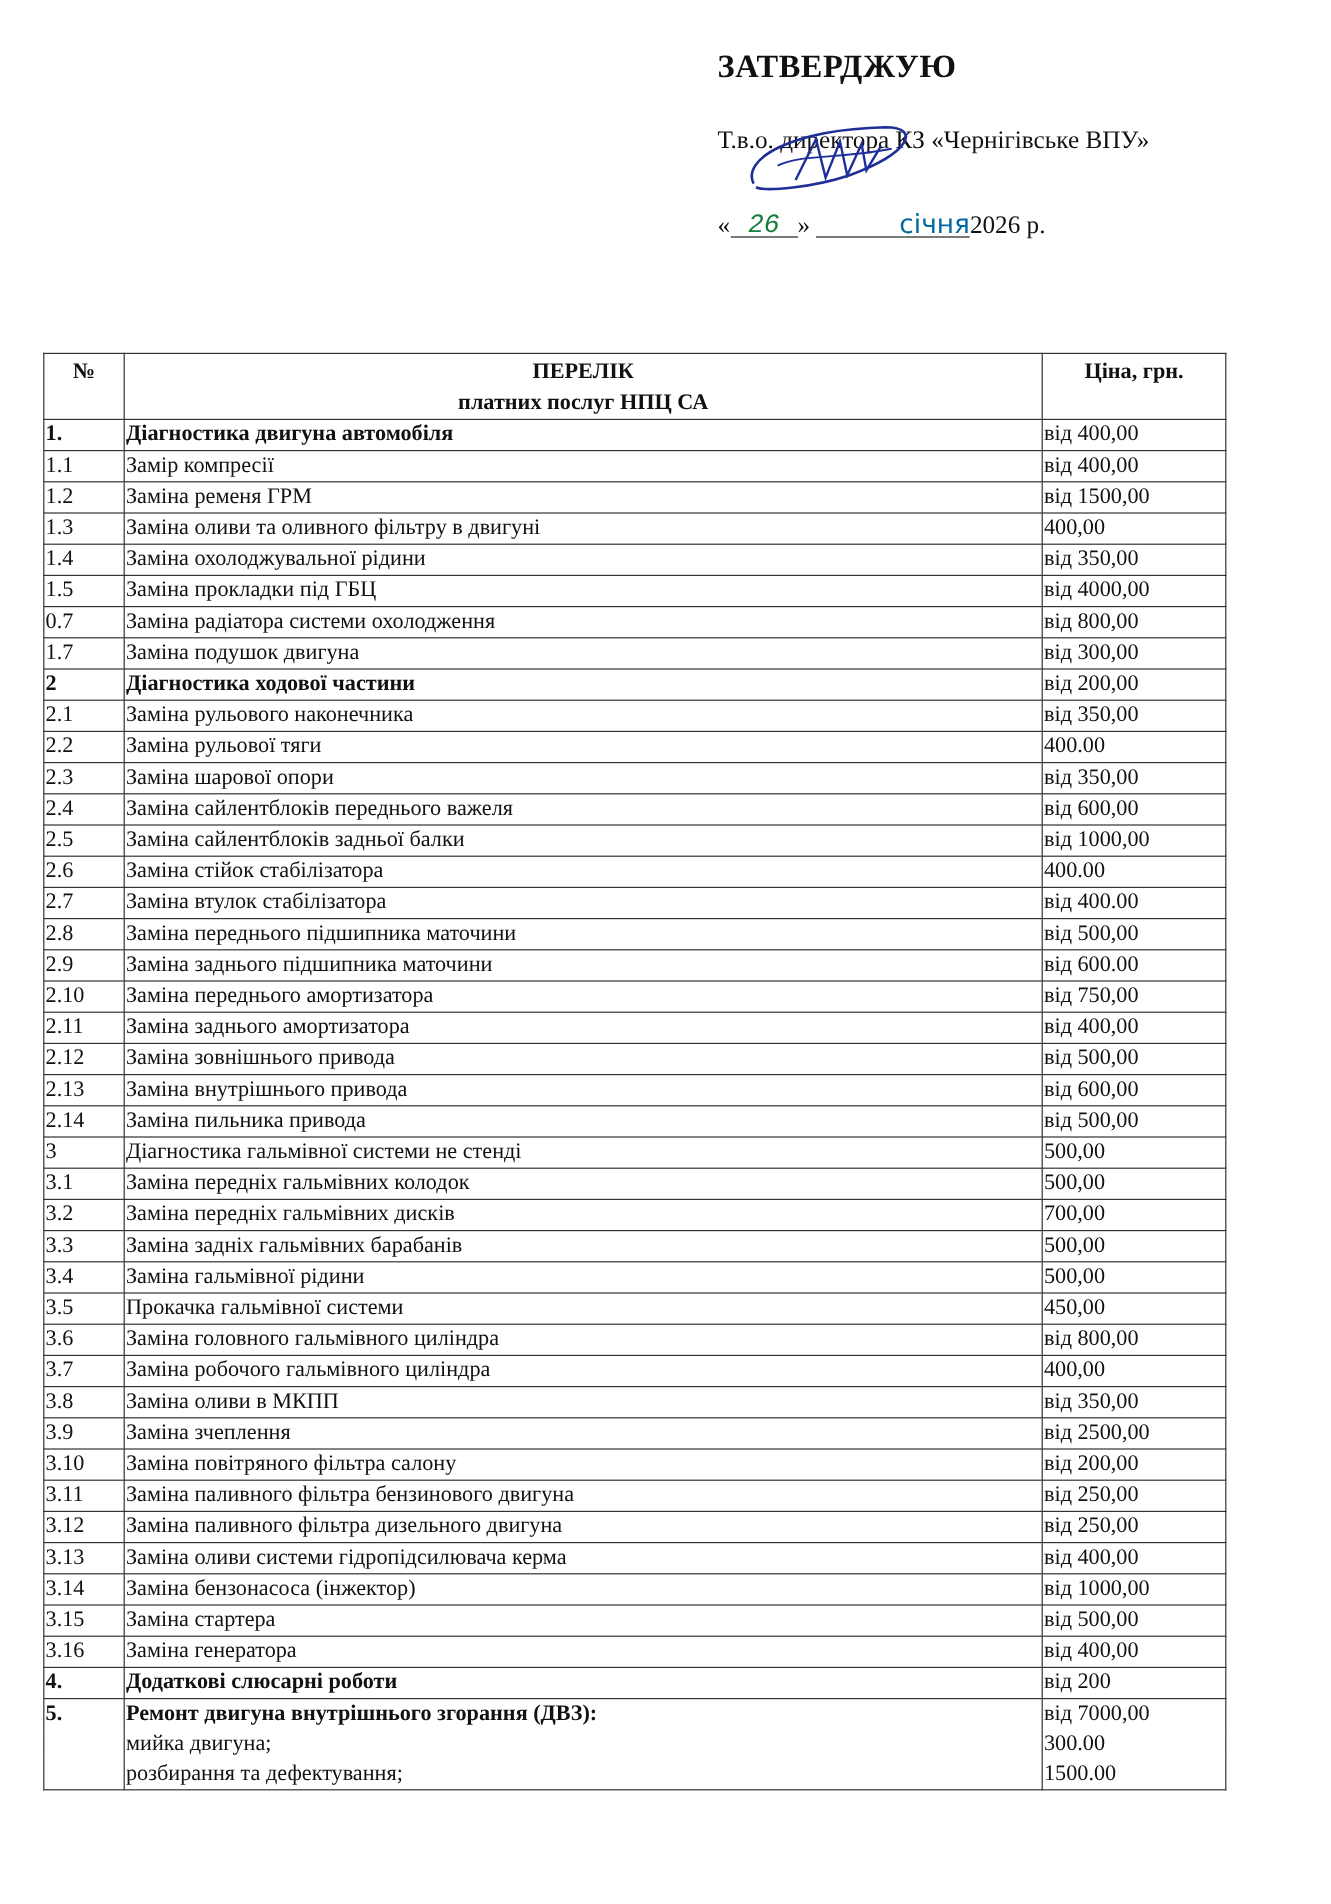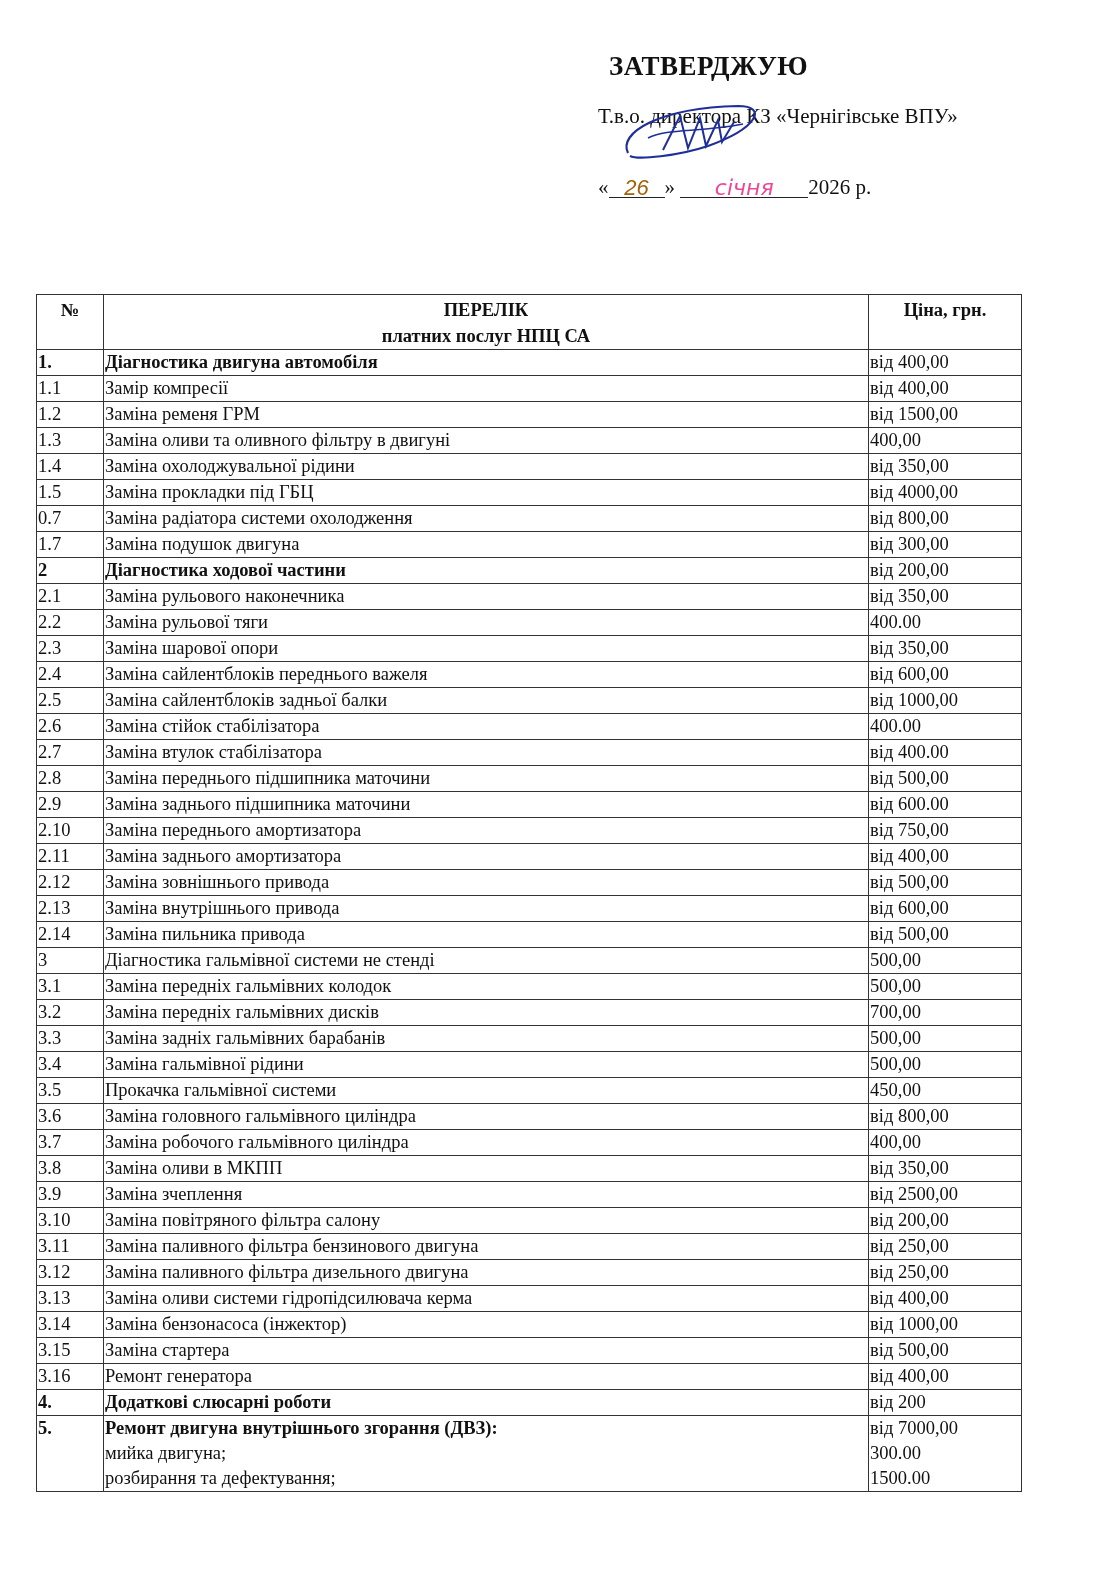--- a/index.html
+++ b/index.html
@@ -5,31 +5,31 @@
   html, body { margin: 0; padding: 0; background: #ffffff; }
   body {
     width: 1109px; height: 1587px; position: relative; overflow: hidden;
     font-family: "Liberation Serif", "DejaVu Serif", serif;
     color: #111;
   }
   .approve {
     position: absolute; left: 598px; top: 36px; width: 480px;
   }
   .approve-title {
-    font-weight: bold; font-size: 27px; letter-spacing: 0.5px; margin: 11px;
+    font-weight: bold; font-size: 27px; letter-spacing: 0.5px; margin: 0;
     line-height: 38px;
   }
   .approve-line { font-size: 21px; line-height: 22px; position: absolute; white-space: nowrap; }
   .l1 { top: 53px; left: 0; margin-top: 16px; }
   .l2 { top: 96px; left: 0; }
   .l3 { top: 140px; left: 0; }
   .underline-blank { display: inline-block; border-bottom: 1.5px solid #222; vertical-align: bottom; }
   .sign-blank { width: 178px; height: 18px; }
-  .day-blank { width: 56px; height: 18px; text-align: center; font-family: Liberation Sans, sans-serif; font-style: italic; color: #a16207; font-size: 22px; line-height: 18px; }
-  .month-blank { width: 128px; height: 18px; text-align: center; font-family: "DejaVu Sans", sans-serif; font-style: italic; color: #ec4899; font-size: 22px; line-height: 18px; }
+  .day-blank { width: 56px; height: 18px; text-align: center; font-family: Liberation Mono, monospace; font-style: italic; color: #15803d; font-size: 22px; line-height: 18px; }
+  .month-blank { width: 128px; height: 18px; text-align: right; font-family: "DejaVu Sans", sans-serif; color: #0369a1; font-size: 22px; line-height: 18px; }
   .signature {
     position: absolute; left: 20px; top: 62px; width: 150px; height: 70px;
   }
 
   table.price {
     position: absolute; left: 36px; top: 294px;
     width: 985px; border-collapse: collapse; table-layout: fixed;
     font-size: 18.5px;
   }
   table.price td, table.price th {
@@ -274,21 +274,21 @@
         <td>Заміна бензонасоса (інжектор)</td>
         <td>від 1000,00</td>
       </tr>
       <tr>
         <td>3.15</td>
         <td>Заміна стартера</td>
         <td>від 500,00</td>
       </tr>
       <tr>
         <td>3.16</td>
-        <td>Ремонт генератора</td>
+        <td>Заміна генератора</td>
         <td>від 400,00</td>
       </tr>
       <tr>
         <td class="bold">4.</td>
         <td class="bold">Додаткові слюсарні роботи</td>
         <td>від 200</td>
       </tr>
       <tr class="sec5">
         <td class="bold" rowspan="3" style="border-bottom: 1.5px solid rgb(51, 51, 51);">5.</td>
         <td class="bold">Ремонт двигуна внутрішнього згорання (ДВЗ):</td>

